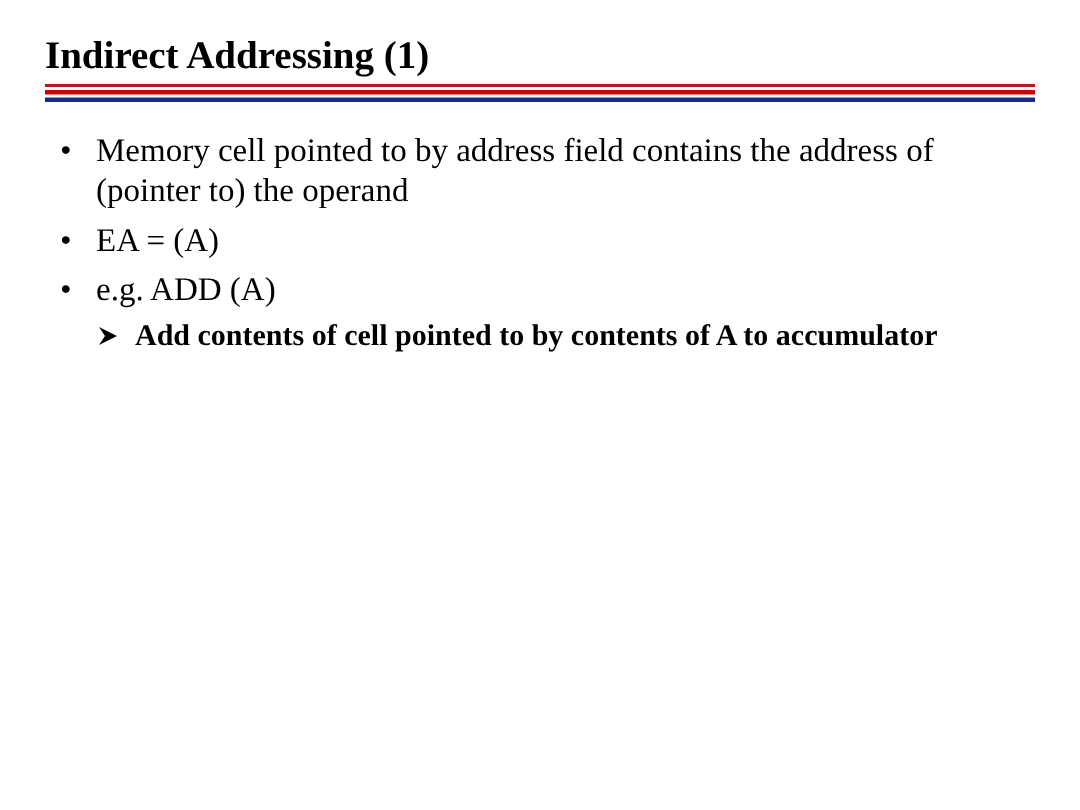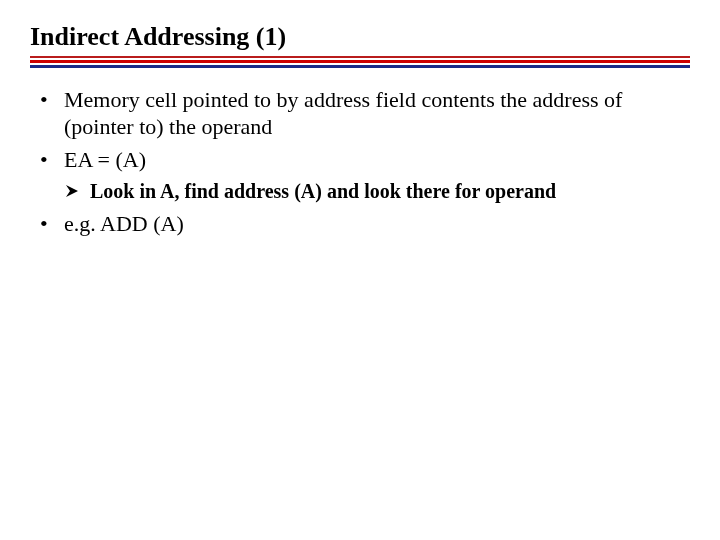--- a/index.html
+++ b/index.html
@@ -68,36 +68,36 @@
 <body>
 
 <div class="title">Indirect Addressing (1)</div>
 <div class="rule-red"></div>
 <div class="rule-blue"></div>
 
 <div class="bullets">
 
   <div class="b1">
     <div class="dot">•</div>
-    <div class="txt">Memory cell pointed to by address field contents the address of (pointer to) the operand</div>
+    <div class="txt">Memory cell pointed to by address field contains the address of (pointer to) the operand</div>
   </div>
 
   <div class="b1">
     <div class="dot">•</div>
     <div class="txt">EA = (A)</div>
+  </div>
+
+
+  <div class="b1">
+    <div class="dot">•</div>
+    <div class="txt">e.g. ADD (A)</div>
   </div>
 
   <div class="sub">
     <div class="arrow">
       <svg width="16" height="16" viewBox="0 0 16 16">
           <path d="M2 2 L14 8 L2 14 L6 8 Z" fill="#000"></path>
         </svg>
     </div>
-    <div class="txt">Look in A, find address (A) and look there for operand</div>
+    <div class="txt">Add contents of cell pointed to by contents of A to accumulator</div>
   </div>
-
-  <div class="b1">
-    <div class="dot">•</div>
-    <div class="txt">e.g. ADD (A)</div>
-  </div>
-
 
 </div>
 
 </body></html>

